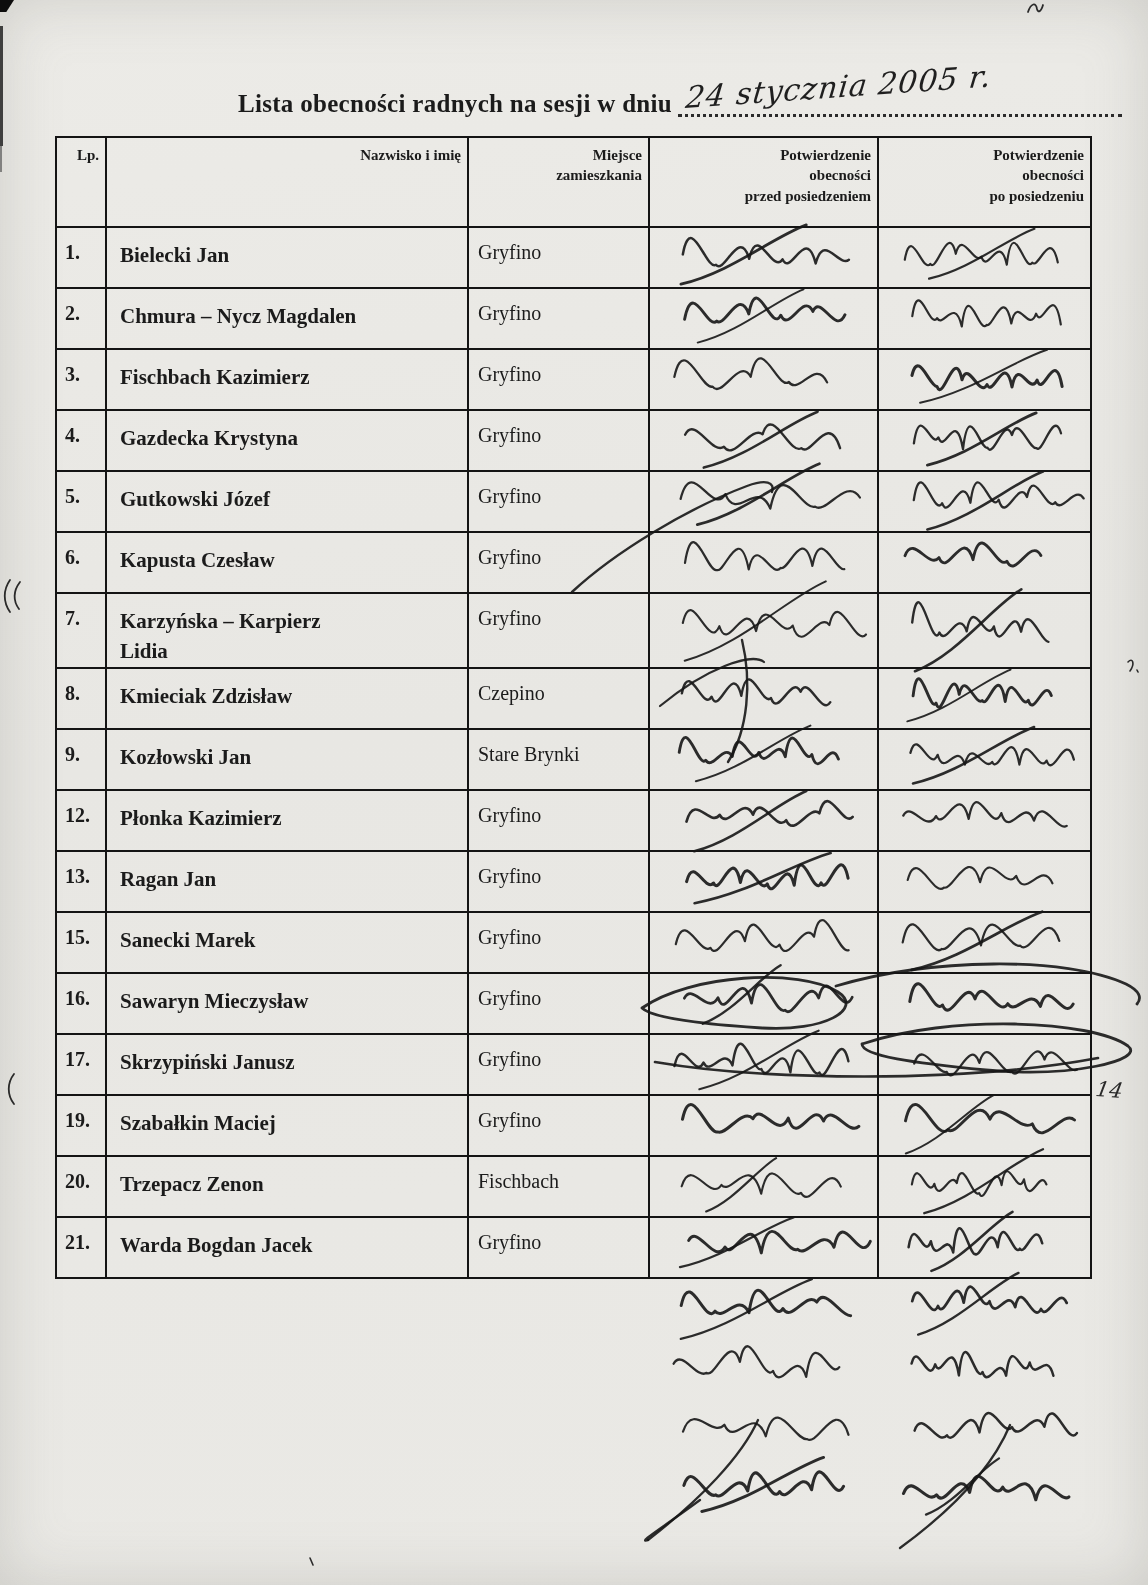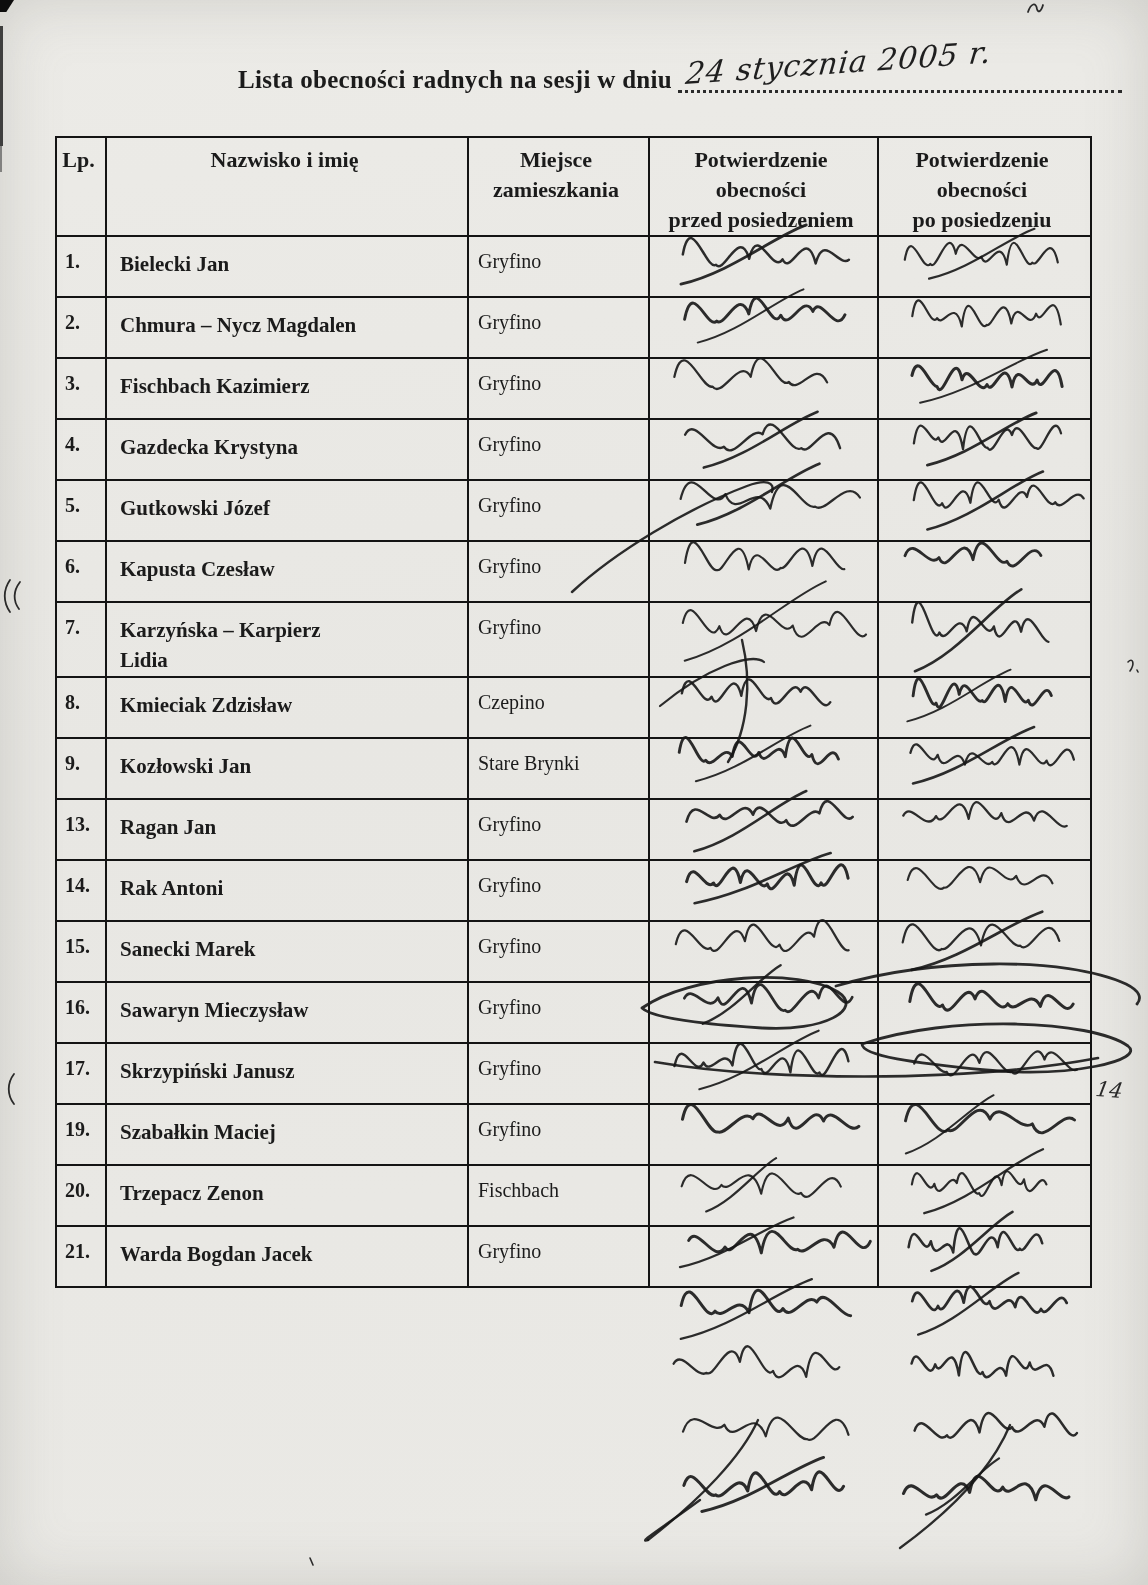--- a/index.html
+++ b/index.html
@@ -3,34 +3,34 @@
 <meta charset="utf-8">
 <style>
   html,body{margin:0;padding:0;background:#cfcecb;}
   #page{
     position:relative;width:1148px;height:1585px;overflow:hidden;
     background:linear-gradient(173deg,#ecebe7 0%,#e8e7e3 45%,#eae9e5 100%);
     font-family:"Liberation Serif", serif;color:#1b1b1b;
     box-shadow:inset 0 0 60px rgba(120,118,112,.25);
   }
   
-  .title-row{position:absolute;top:56px;left:238px;display:flex;align-items:flex-end;}
+  .title-row{position:absolute;top:80px;left:238px;display:flex;align-items:flex-end;}
   .title-text{font-size:25px;font-weight:bold;letter-spacing:.3px;line-height:1.1;}
   .dotline{position:relative;width:444px;height:34px;margin-left:6px;border-bottom:3px dotted #2b2b2b;}
   .hw-date{
     position:absolute;left:6px;bottom:-1px;font-size:30px;font-style:italic;
     font-family:"DejaVu Serif", serif;color:#1f1f1f;white-space:nowrap;
     transform:rotate(-4deg) skewX(-10deg);transform-origin:left bottom;letter-spacing:1px;
   }
   
   table{position:absolute;left:55px;top:136px;width:1035px;border-collapse:collapse;table-layout:fixed;}
   th,td{border:2px solid #141414;vertical-align:top;box-sizing:border-box;}
   thead tr{height:90px;}
   tbody tr{height:61px;}
-  th{font-size:22px;font-weight:bold;text-align:center;padding:7px 6px 0 1px;line-height:1.36;}
+  th{font-size:15px;font-weight:bold;text-align:right;padding:7px 6px 0 1px;line-height:1.36;}
   .pre{white-space:pre-line;margin-left:17px;}
   .c-lp{font-size:20px;font-weight:bold;padding:13px 2px 0 8px;}
   .c-name{font-size:21px;font-weight:bold;padding:12px 4px 0 13px;line-height:1.45;}
   .c-res{font-size:20px;font-weight:normal;padding:13px 2px 0 9px;}
   .c-sig{padding:0;}
   
   #ink{position:absolute;left:0;top:0;pointer-events:none;}
   
   .margin-14{
     position:absolute;left:1096px;top:1078px;font-size:21px;font-style:italic;
@@ -138,29 +138,29 @@
           <td class="c-sig"></td>
         </tr>
         <tr>
           <td class="c-lp">9.</td>
           <td class="c-name pre">Kozłowski Jan</td>
           <td class="c-res">Stare Brynki</td>
           <td class="c-sig"></td>
           <td class="c-sig"></td>
         </tr>
         <tr>
+          <td class="c-lp">12.</td>
+          <td class="c-name pre">Płonka Kazimierz</td>
+          <td class="c-res">Gryfino</td>
+          <td class="c-sig"></td>
+          <td class="c-sig"></td>
+        </tr>
+        <tr>
           <td class="c-lp">13.</td>
           <td class="c-name pre">Ragan Jan</td>
-          <td class="c-res">Gryfino</td>
-          <td class="c-sig"></td>
-          <td class="c-sig"></td>
-        </tr>
-        <tr>
-          <td class="c-lp">14.</td>
-          <td class="c-name pre">Rak Antoni</td>
           <td class="c-res">Gryfino</td>
           <td class="c-sig"></td>
           <td class="c-sig"></td>
         </tr>
         <tr>
           <td class="c-lp">15.</td>
           <td class="c-name pre">Sanecki Marek</td>
           <td class="c-res">Gryfino</td>
           <td class="c-sig"></td>
           <td class="c-sig"></td>

